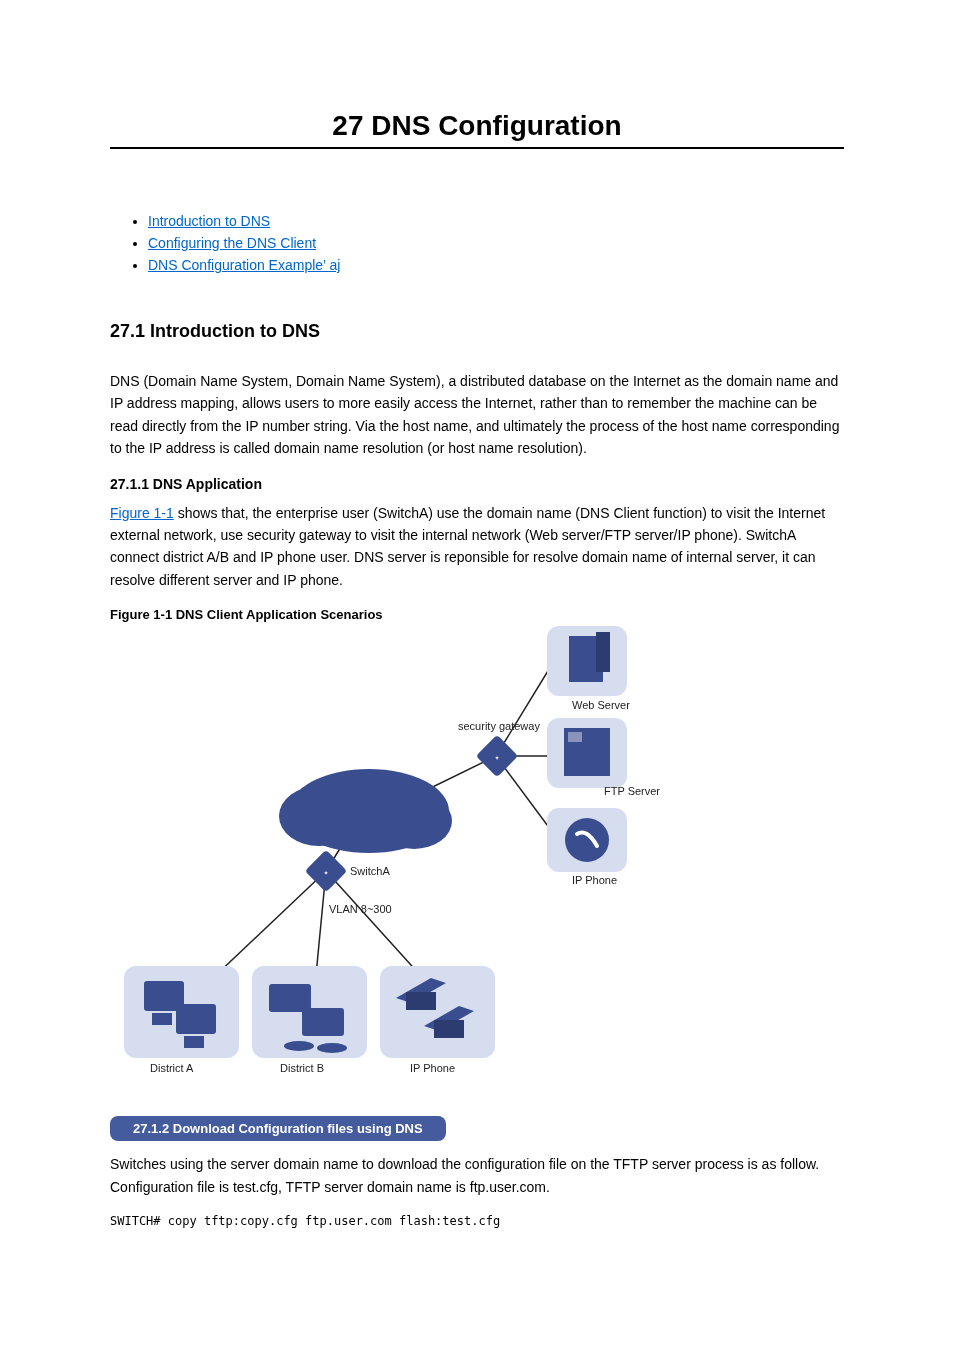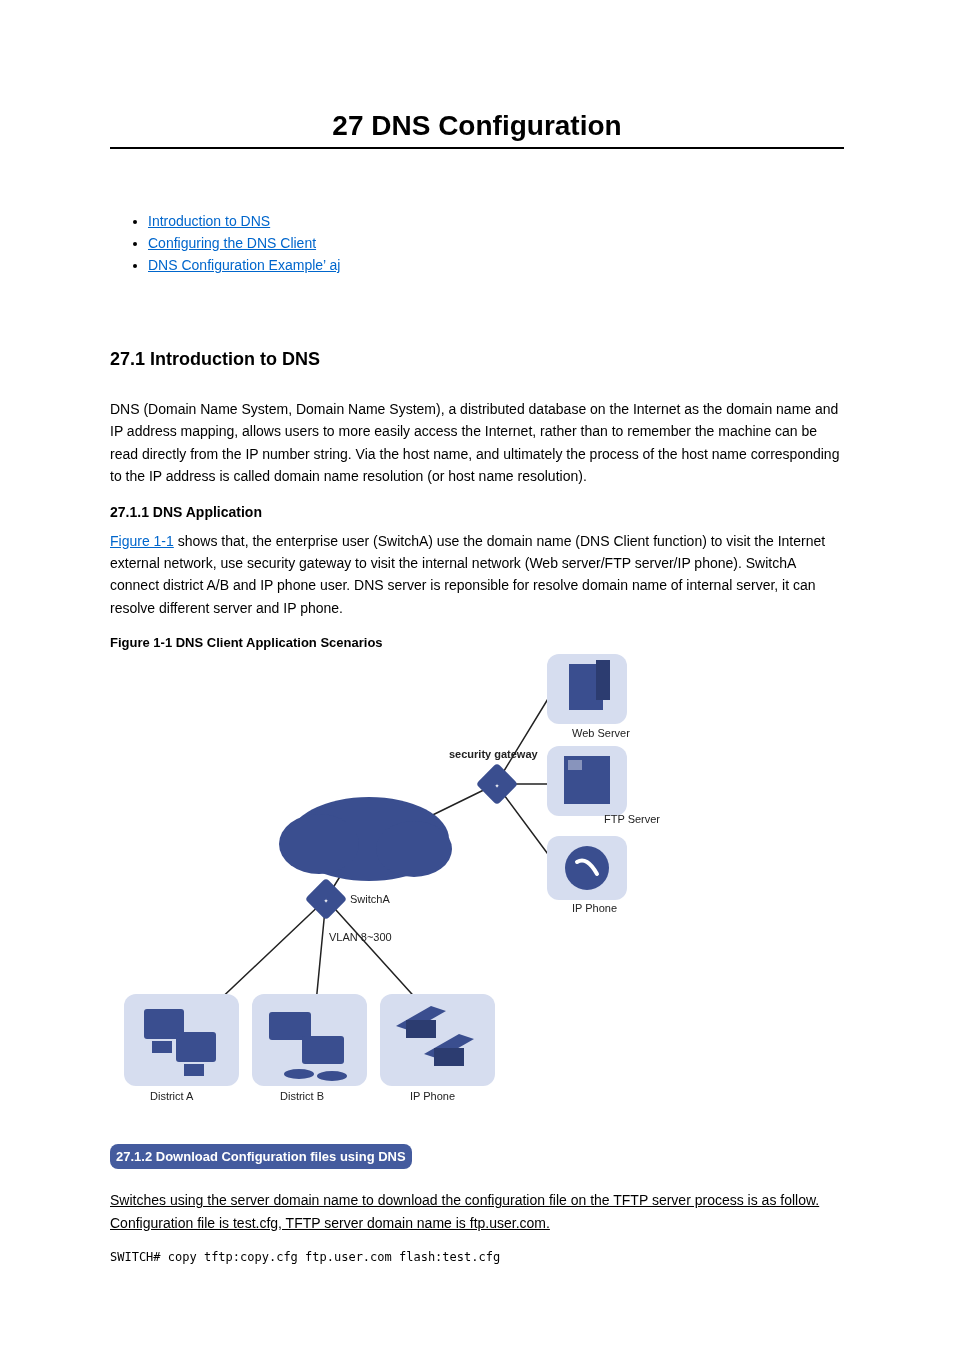--- a/index.html
+++ b/index.html
@@ -14,21 +14,21 @@
     .chapter-title {
       font-size: 28px;
       font-weight: bold;
       text-align: center;
       border-bottom: 2px solid #000;
       padding-bottom: 5px;
       margin-bottom: 64px;
     }
     .toc {
       margin-left: 20px;
-      margin-bottom: 76px;
+      margin-bottom: 48px;
     }
     .toc li {
       list-style: disc;
       margin-left: 18px;
       margin-bottom: 6px;
       font-size: 14px;
     }
     .toc a {
       color: #0066cc;
       text-decoration: underline;
@@ -63,21 +63,21 @@
     }
     .diagram-wrap .label {
       position: absolute;
       font-size: 11px;
       color: #222;
       white-space: nowrap;
     }
     .download-box {
       background: #445b9e;
       border-radius: 8px;
-      padding: 3px 0;
+      padding: 3px 17px;
       display: inline-block;
     }
     .prompt {
       font-family: monospace;
       font-size: 12px;
     }
   </style>
 </head>
 <body>
 
@@ -163,33 +163,33 @@
       <g transform="translate(282,352)">
         <path d="M0 20 L35 0 L50 5 L15 25 Z" fill="#3a4e8f"></path>
         <rect x="10" y="14" width="30" height="18" fill="#2c3c70"></rect>
       </g>
       <g transform="translate(310,380)">
         <path d="M0 20 L35 0 L50 5 L15 25 Z" fill="#3a4e8f"></path>
         <rect x="10" y="14" width="30" height="18" fill="#2c3c70"></rect>
       </g>
     </g>
   </svg>
-  <div class="label" style="left:335px; top:94px;font-weight:bold;">security gateway</div>
+  <div class="label" style="left:344px; top:94px;">security gateway</div>
   <div class="label" style="left:458px; top:73px;">Web Server</div>
   <div class="label" style="left:458px; top:159px;margin-left:32px;">FTP Server</div>
   <div class="label" style="left:458px; top:248px;">IP Phone</div>
   <div class="label" style="left:236px; top:239px; color:#222;">SwitchA</div>
   <div class="label" style="left:215px; top:277px;">VLAN 8~300</div>
   <div class="label" style="left:36px; top:436px;">District A</div>
   <div class="label" style="left:166px; top:436px;">District B</div>
   <div class="label" style="left:296px; top:436px;">IP Phone</div>
 </div>
 
 <div class="download-box">
   <h3 class="subsection" style="color:#fff; margin:0; font-size:13px; padding:2px 6px;">27.1.2 Download Configuration files using DNS</h3>
 </div>
 
-<p class="para" style="margin-top:20px;text-decoration:underline;">Switches using the server domain name to download the configuration file on the TFTP server process is as follow. Configuration file is test.cfg, TFTP server domain name is ftp.user.com.</p>
+<p class="para" style="margin-top:12px;">Switches using the server domain name to download the configuration file on the TFTP server process is as follow. Configuration file is test.cfg, TFTP server domain name is ftp.user.com.</p>
 
 <p class="prompt">SWITCH# copy  tftp:copy.cfg ftp.user.com flash:test.cfg</p>
 
 
 
 
 </body></html>

